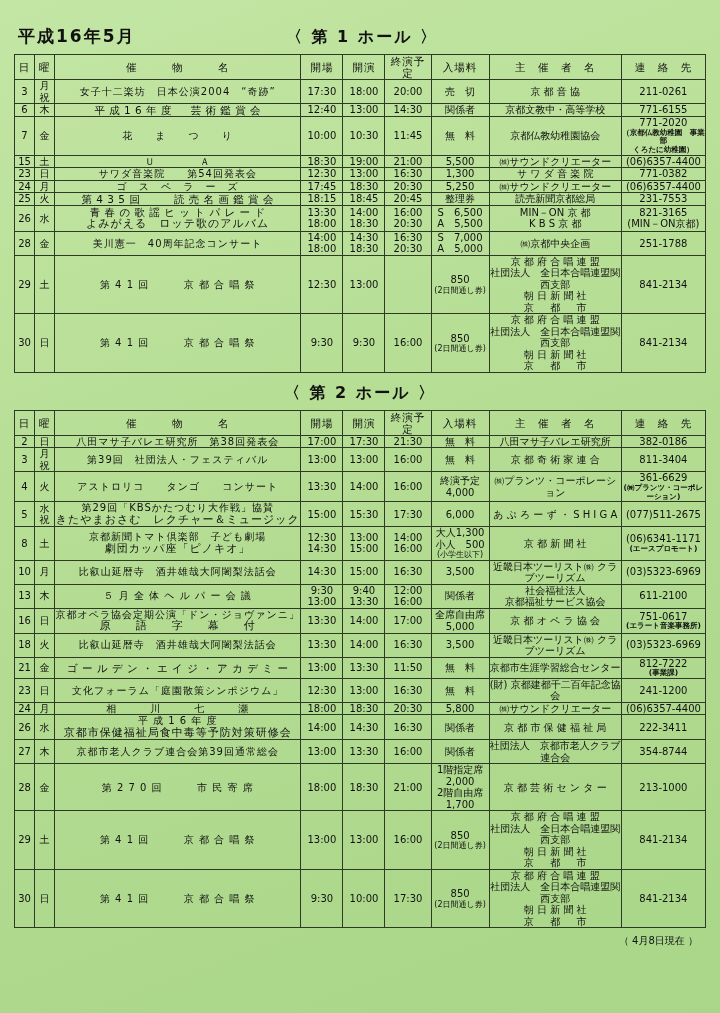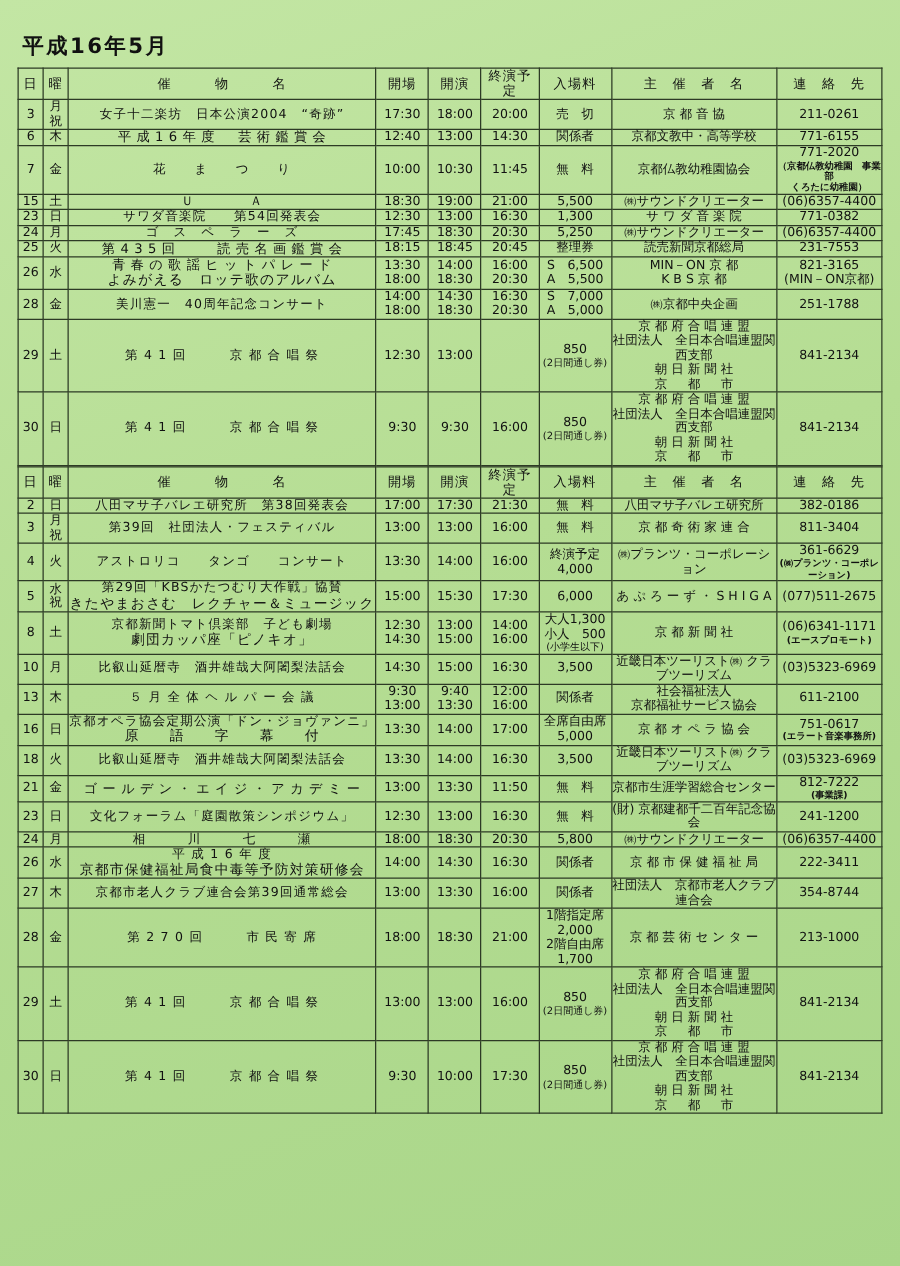--- a/index.html
+++ b/index.html
@@ -115,20 +115,21 @@
   col.c-org { width: 132px; }
   col.c-tel { width: 84px; }
 </style>
 </head>
 <body>
 
 <div class="page">
 
   <div class="hdr-row">
     <div class="month">平成16年5月</div>
+    <div class="hall-title">〈 第 1 ホール 〉</div>
   </div>
 
   <table class="sched">
     <colgroup>
       <col class="c-day">
         <col class="c-dow">
         <col class="c-title">
         <col class="c-open">
       <col class="c-start">
         <col class="c-end">
@@ -444,20 +445,21 @@
             <span class="multi">朝 日 新 聞 社</span>
             <span class="multi">京 　 都 　 市</span>
           </td>
           <td class="tel">
             <span class="multi">841-2134</span>
           </td>
         </tr>
       </tbody>
   </table>
 
+  <div class="hall-title second">〈 第 2 ホール 〉</div>
 
   <table class="sched">
     <colgroup>
       <col class="c-day">
         <col class="c-dow">
         <col class="c-title">
         <col class="c-open">
       <col class="c-start">
         <col class="c-end">
         <col class="c-fee">
@@ -933,13 +935,14 @@
             <span class="multi">朝 日 新 聞 社</span>
             <span class="multi">京 　 都 　 市</span>
           </td>
           <td class="tel">
             <span class="multi">841-2134</span>
           </td>
         </tr>
       </tbody>
   </table>
 
+  <div class="footer">（ 4月8日現在 ）</div>
 </div>
 
 </body></html>

